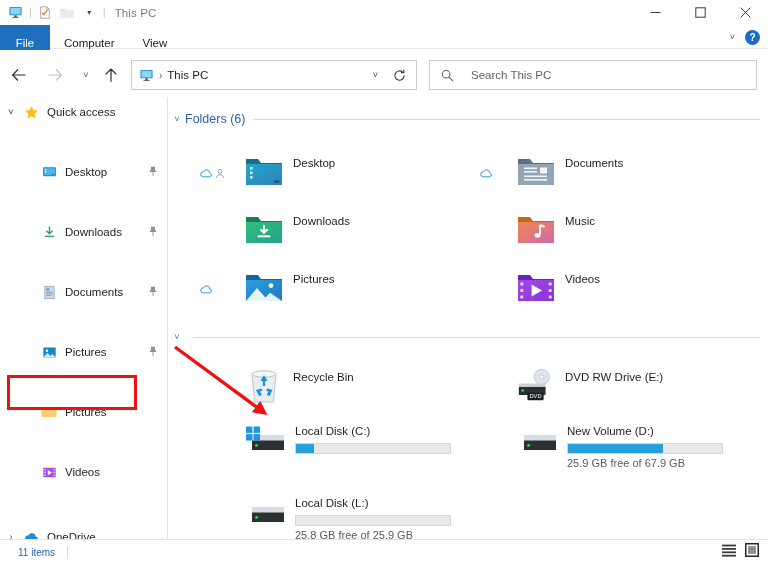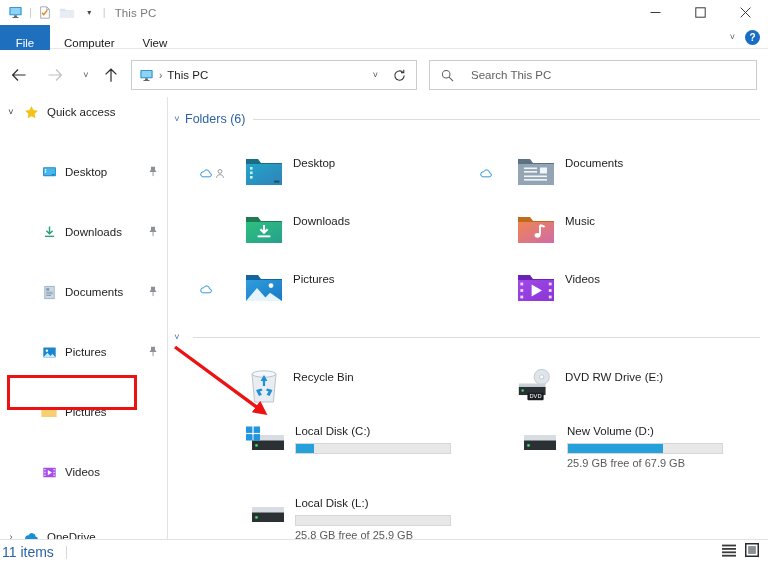--- a/index.html
+++ b/index.html
@@ -94,21 +94,21 @@
   .tile-name { font-size: 11.5px; color: #1d1d1d; white-space: nowrap; }
   .cloud-badge { position: absolute; display: flex; align-items: center; gap: 2px; }
 
   .meter { width: 156px; height: 11px; background: #e8e8e8; border: 1px solid #d6d6d6; margin-top: 4px; }
   .meter-fill { height: 100%; background: #26a0da; }
   .meter-text { font-size: 11px; color: #5a5a5a; margin-top: 3px; white-space: nowrap; }
 
   
   .statusbar { position: absolute; bottom: 0; left: 0; width: 768px; height: 25px;
                border-top: 1px solid #e3e3e3; background: #fff; display: flex; align-items: center; }
-  .sb-count { font-size: 14px; color: #2c62a5; margin-left: 2px; }
+  .sb-count { font-size: 10px; color: #2c62a5; margin-left: 18px; }
   .sb-div { width: 1px; height: 13px; background: #d8d8d8; margin-left: 12px; }
   .sb-views { position: absolute; right: 9px; display: flex; align-items: center; gap: 9px; }
 
   
   .anno { position: absolute; pointer-events: none; }
   .anno-rect { left: 7px; top: 375px; width: 130px; height: 35px;
                border: 3px solid #ee1111; }
   .anno-arrow { left: 170px; top: 340px; }
 </style>
 </head>

